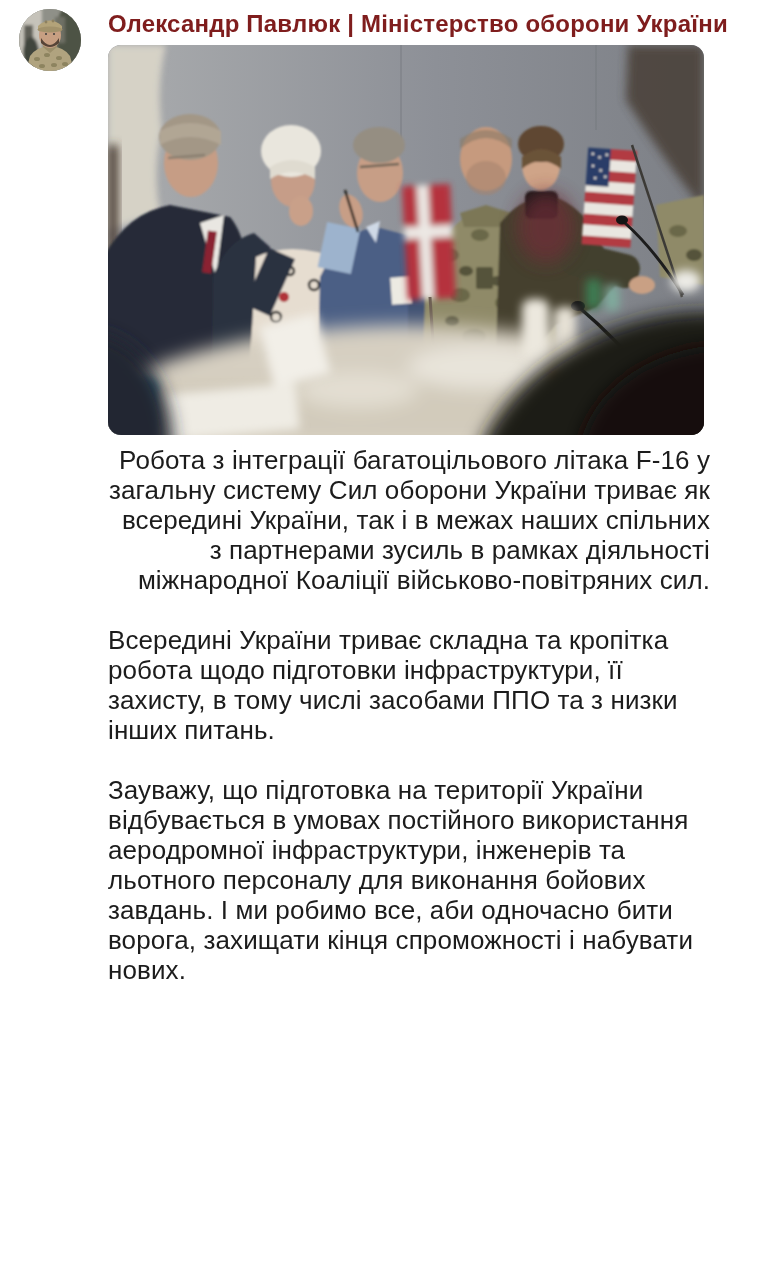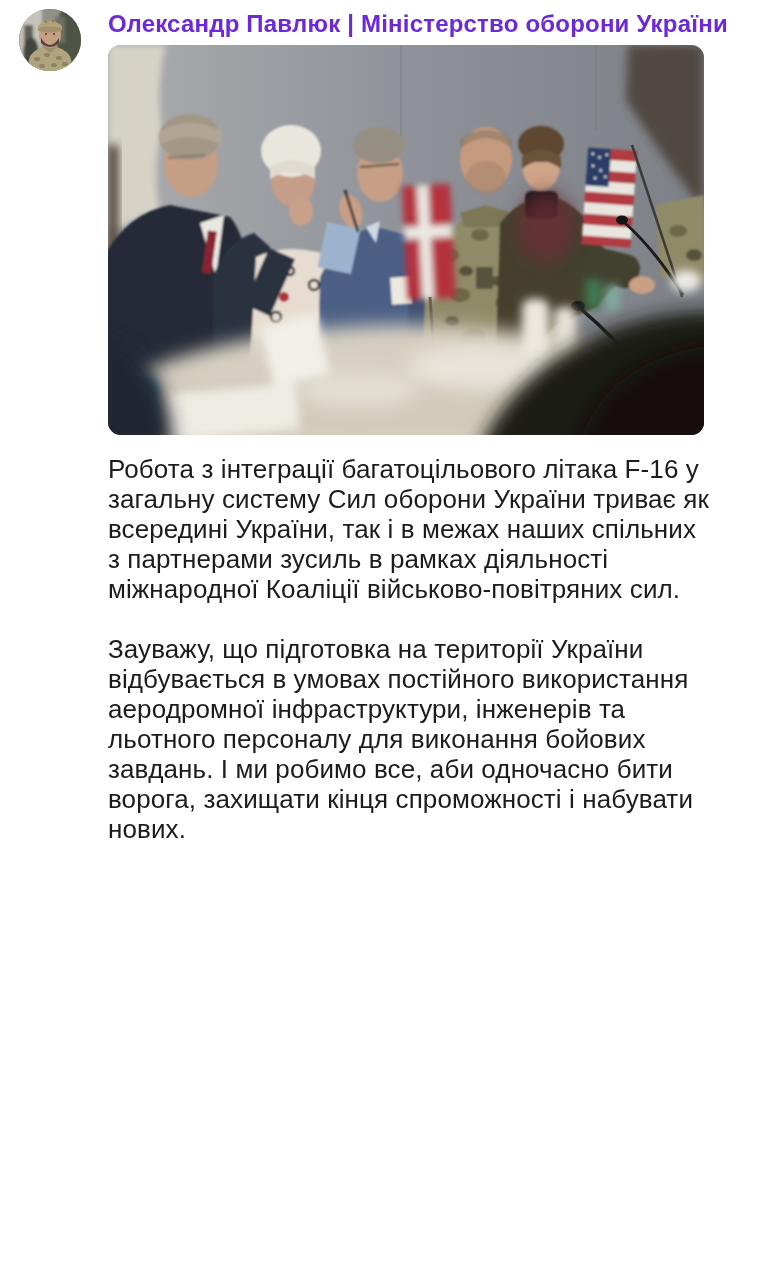--- a/index.html
+++ b/index.html
@@ -15,21 +15,21 @@
     width:62px;height:62px;border-radius:50%;
     overflow:hidden;background:#8f9088;
   }
   .avatar svg{display:block;width:100%;height:100%;}
   .content{
     position:absolute;left:108px;top:0;
     width:602px;
   }
   .channel-name{
     padding-top:10px;
-    color:#6d28d9;
+    color:#7f1d1d;
     font-size:24px;
     font-weight:700;
     line-height:28px;
     white-space:nowrap;
     letter-spacing:0.2px;
     cursor:pointer;
   }
   .photo{
     margin-top:7px;
     width:596px;height:390px;
@@ -41,21 +41,21 @@
   .photo svg{display:block;width:596px;height:390px;}
   .text{margin-top:0;}
   .text p{
     margin:30px 0 0 0;
     font-size:26px;
     line-height:30px;
     color:#1c1c1c;
     white-space:pre-wrap;
     letter-spacing:0.1px;
   }
-  .text p:first-child{margin-top:19px;}
+  .text p:first-child{margin-top:10px;text-align:right;}
 </style>
 </head>
 <body>
 
 <div class="page">
 
   <div class="avatar">
     <svg viewBox="0 0 62 62">
       <defs>
         <filter id="ab2" x="-40%" y="-40%" width="180%" height="180%">
@@ -271,16 +271,17 @@
         </g>
 
         <ellipse cx="565" cy="430" rx="208" ry="158" fill="#1f1a16" filter="url(#b9)" transform="rotate(-18 565 430)"></ellipse>
         <ellipse cx="620" cy="420" rx="150" ry="120" fill="#15110d" filter="url(#b9)"></ellipse>
         <ellipse cx="-18" cy="400" rx="82" ry="112" fill="#232733" filter="url(#b9)"></ellipse>
       </svg>
     </div>
 
     <div class="text">
       <p>Робота з інтеграції багатоцільового літака F-16 у загальну систему Сил оборони України триває як всередині України, так і в межах наших спільних з партнерами зусиль в рамках діяльності міжнародної Коаліції військово-повітряних сил.</p>
+      <p>Всередині України триває складна та кропітка робота щодо підготовки інфраструктури, її захисту, в тому числі засобами ППО та з низки інших питань.</p>
       <p>Зауважу, що підготовка на території України відбувається в умовах постійного використання аеродромної інфраструктури, інженерів та льотного персоналу для виконання бойових завдань. І ми робимо все, аби одночасно бити ворога, захищати кінця спроможності і набувати нових.</p>
     </div>
   </div>
 </div>
 
 </body></html>

